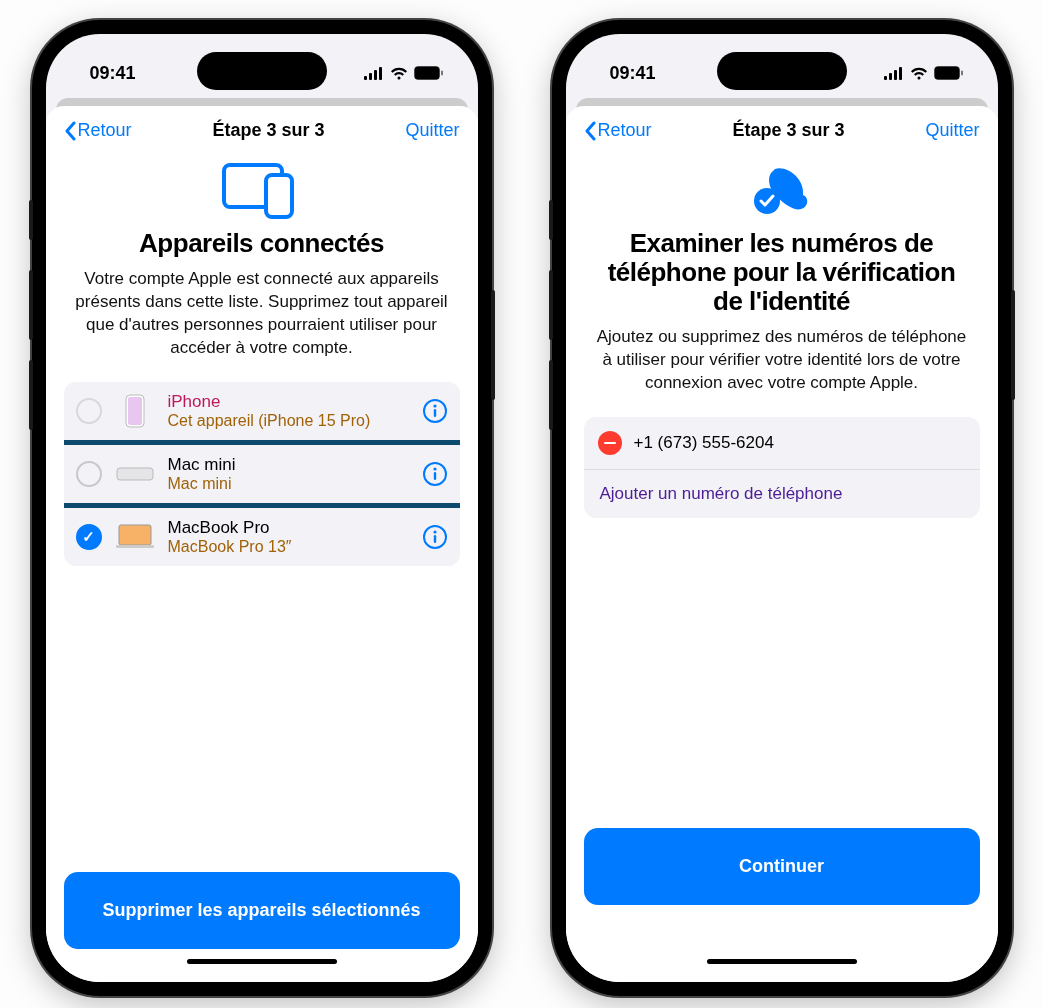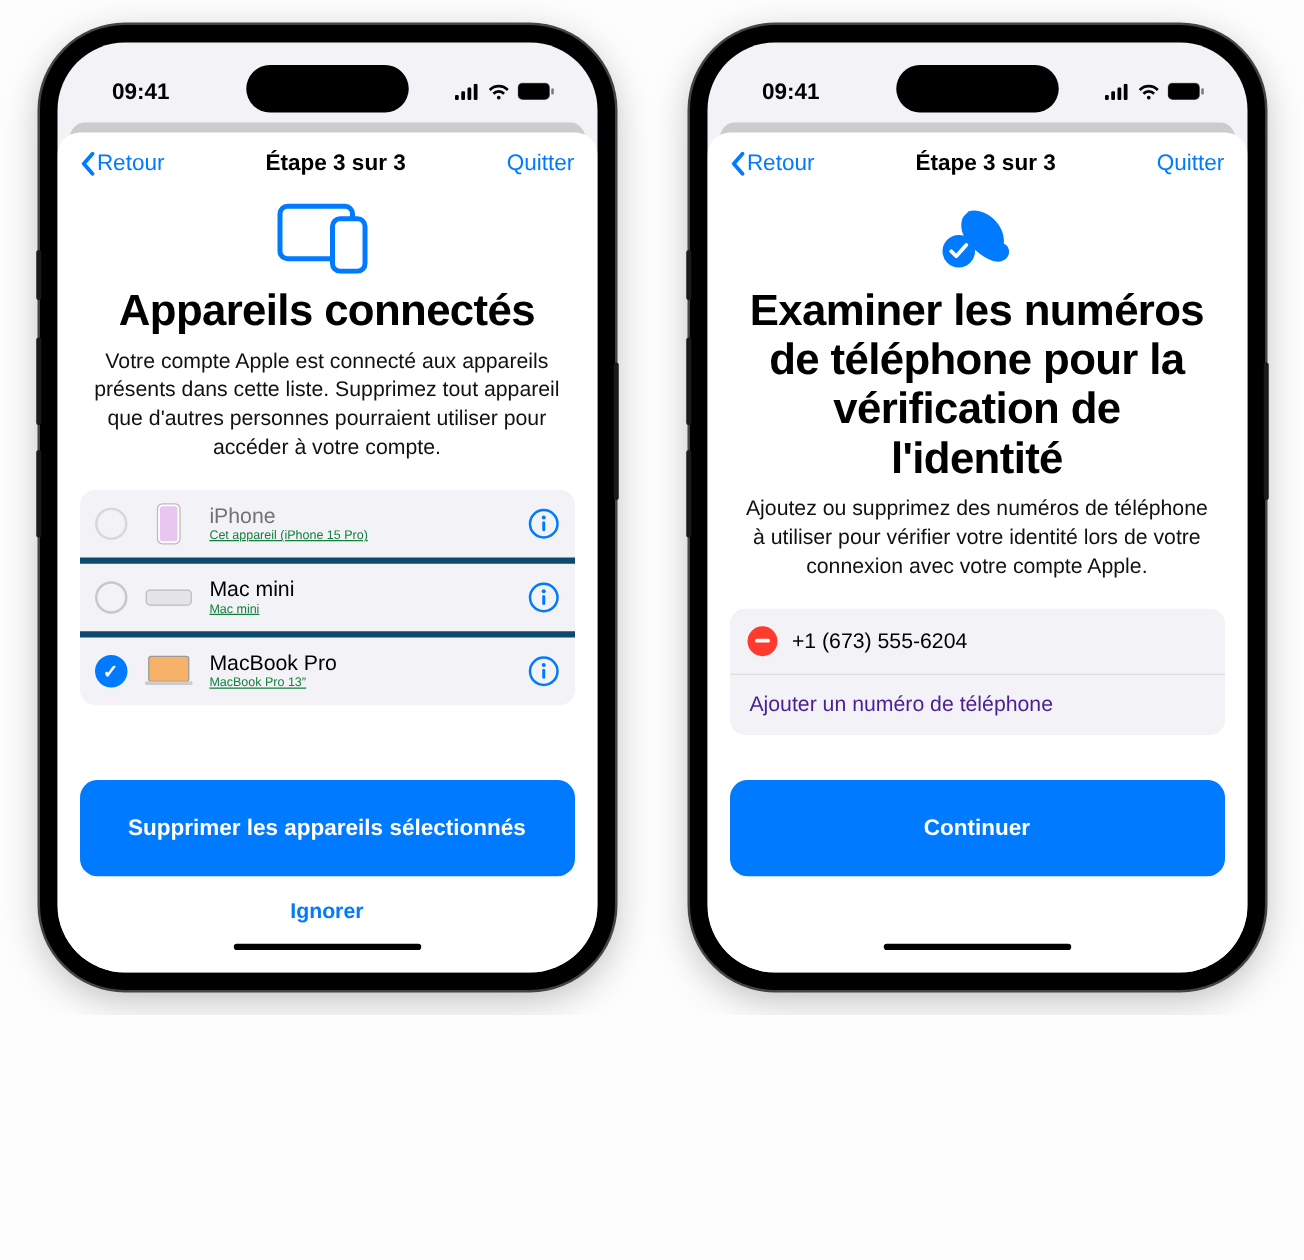--- a/index.html
+++ b/index.html
@@ -6,21 +6,21 @@
   body {
     background: #fdfdfd;
     font-family: -apple-system, "Helvetica Neue", Helvetica, Arial, sans-serif;
     display: flex;
     gap: 60px;
     padding: 20px;
     justify-content: center;
   }
   .phone {
     width: 460px;
-    height: 772px;
+    height: 976px;
     background: #000;
     border-radius: 68px;
     padding: 14px;
     position: relative;
     box-shadow: 0 0 0 2px #444, 0 8px 30px rgba(0,0,0,0.25);
   }
   .screen {
     width: 100%;
     height: 100%;
     background: #f2f2f7;
@@ -88,21 +88,21 @@
     font-size: 18px;
     gap: 44px;
   }
   .nav-back { color: #007aff; display: flex; align-items: center; gap: 2px; cursor: pointer; }
   .nav-title { font-weight: 600; color: #000; }
   .nav-quit { color: #007aff; cursor: pointer; }
 
   .hero-icon { display: flex; justify-content: center; margin: 14px 0 10px; }
 
   .big-title {
-    font-size: 35px;
+    font-size: 26px;
     font-weight: 700;
     text-align: center;
     padding: 0 28px;
     line-height: 1.12;
     letter-spacing: -0.5px;
   }
   .desc {
     font-size: 17px;
     text-align: center;
     color: #111;
@@ -131,22 +131,22 @@
     flex-shrink: 0;
     display: flex; align-items: center; justify-content: center;
     cursor: pointer;
   }
   .chk.checked { background: #007aff; border-color: #007aff; }
   .chk.checked::after { content: "✓"; color: #fff; font-size: 15px; font-weight: 700; }
 
   .dev-icon { width: 42px; height: 34px; flex-shrink: 0; display: flex; align-items: center; justify-content: center; }
   .row-text { flex: 1; display: flex; flex-direction: column; }
   .row-title { font-size: 17px; color: #000; }
-  .row-sub { font-size: 10px; color: #15803d; text-decoration: underline; }
-  .row.disabled .row-title { color: #737373; }
+  .row-sub { font-size: 16px; color: #a16207; }
+  .row.disabled .row-title { color: #be185d; }
   .row.disabled .chk { border-color: #d8d8dc; }
   .info-btn { width:26px; height:26px; flex-shrink:0; cursor: pointer; }
 
   .remove-btn {
     width: 24px; height: 24px; border-radius: 50%;
     background: #ff3b30; display: flex; align-items: center; justify-content: center;
     flex-shrink: 0; cursor: pointer;
   }
   .remove-btn::before { content:""; display:block; width:12px; height:2.5px; background:#fff; border-radius:2px; }
 
@@ -281,21 +281,20 @@
           <svg class="info-btn" viewBox="0 0 26 26">
               <circle cx="13" cy="13" r="11" fill="none" stroke="#007aff" stroke-width="2"></circle>
               <circle cx="13" cy="8" r="1.6" fill="#007aff"></circle>
               <rect x="11.8" y="11" width="2.4" height="8" rx="1.2" fill="#007aff"></rect>
             </svg>
         </div>
       </div>
 
       <div class="spacer"></div>
       <div class="primary-btn">Supprimer les appareils sélectionnés</div>
-      <div class="secondary-link">Ignorer</div>
       <div class="home-indicator"></div>
     </div>
   </div>
 </div>
 
 <div class="phone">
   <div class="side-button sb-left1"></div>
   <div class="side-button sb-left2"></div>
   <div class="side-button sb-left3"></div>
   <div class="side-button sb-right"></div>

